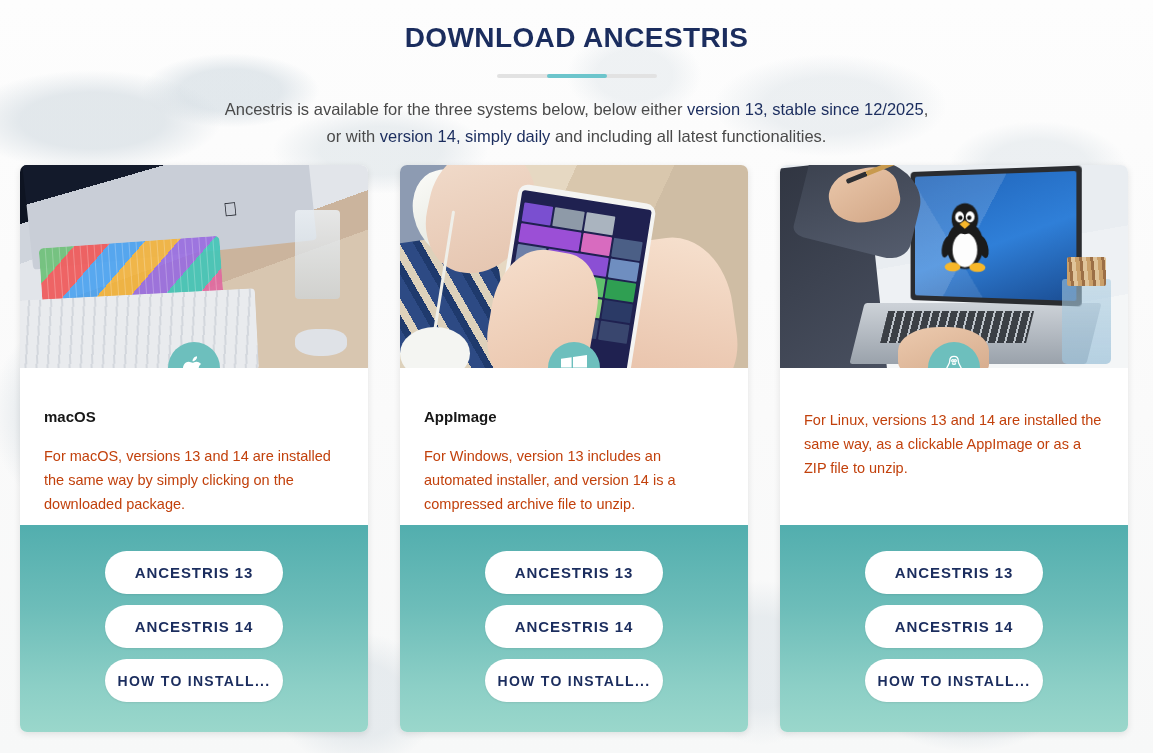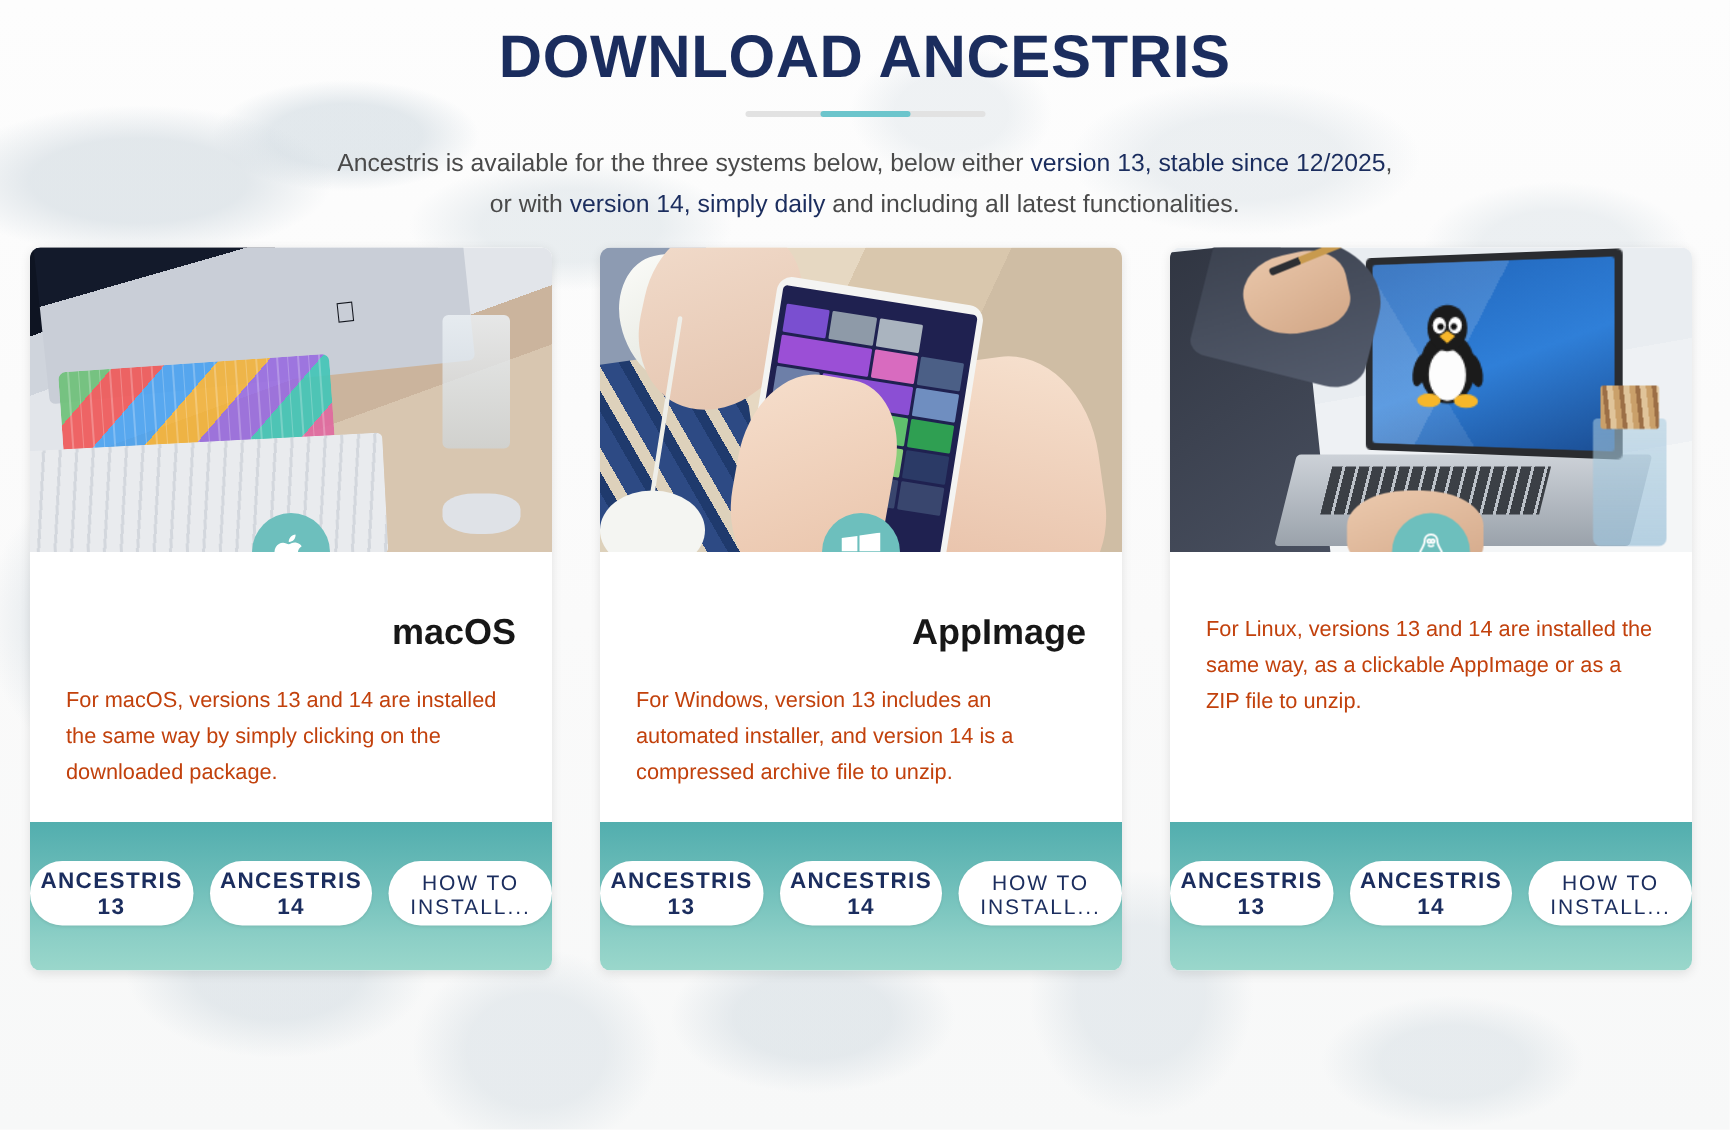--- a/index.html
+++ b/index.html
@@ -36,21 +36,21 @@
       radial-gradient(ellipse 90px 60px at 55% 10%, rgba(206,216,223,.30) 0 42%, rgba(206,216,223,0) 75%),
       linear-gradient(180deg, #fdfdfd 0%, #fafafa 55%, #f7f8f8 100%);
   }
 
   .page { position: relative; z-index: 1; width: 1153px; height: 753px; }
 
   
   .page-title {
     text-align: center;
     color: #1b2d5e;
-    font-size: 40px;
+    font-size: 28px;
     font-weight: 700;
     letter-spacing: .4px;
     padding-top: 18px;
     line-height: 40px;
   }
 
   .divider {
     width: 160px;
     height: 4px;
     margin: 16px auto 0;
@@ -298,62 +298,62 @@
   .os-badge svg { display: block; }
 
   .card-body {
     background: #ffffff;
     padding: 40px 24px 18px;
     flex: 0 0 auto;
     height: 157px;
   }
 
   .card-title {
-    text-align: right;
+    text-align: left;
     color: #171717;
-    font-size: 24px;
+    font-size: 15px;
     font-weight: 700;
     margin-bottom: 19px;
   }
 
   .card-desc {
     color: #c2410c;
     font-size: 14.5px;
     line-height: 24px;
   }
 
   .card-actions {
     background: linear-gradient(180deg, #52aeae 0%, #6dbdb9 40%, #8ccfc6 78%, #9ad7cb 100%);
     padding: 26px 0 30px;
     display: flex;
+    flex-direction: column;
     align-items: center;
     gap: 11px;
     flex: 1 1 auto;
-    margin-top: 23px;
   }
 
   .btn {
     width: 178px;
     height: 43px;
     border: none;
     border-radius: 22px;
     background: #ffffff;
     color: #1b2d5e;
     font-family: "Liberation Sans", sans-serif;
     font-size: 15px;
     font-weight: 700;
     letter-spacing: .9px;
     cursor: pointer;
     display: flex;
     align-items: center;
     justify-content: center;
     box-shadow: 0 1px 2px rgba(0,0,0,.08);
   }
   .btn.secondary {
-    font-weight: 400;
+    font-weight: 700;
     font-size: 14px;
     letter-spacing: 1.3px;
   }
 </style>
 </head>
 <body>
 
 <div class="bg-watermark"></div>
 
 <div class="page">

